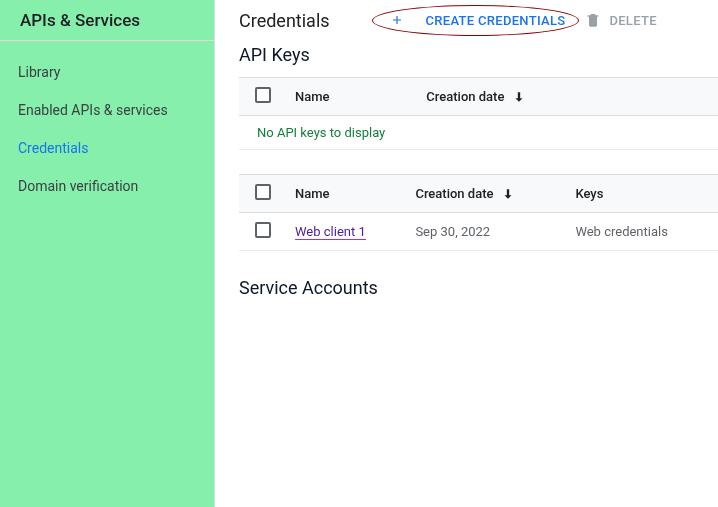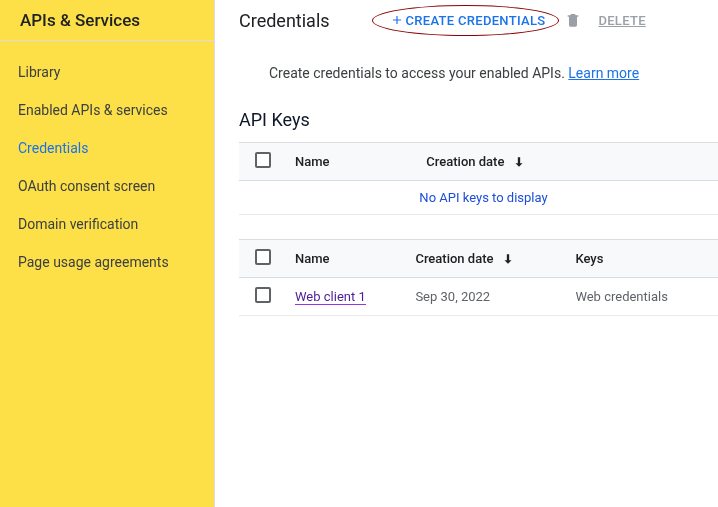--- a/index.html
+++ b/index.html
@@ -9,21 +9,21 @@
       color: #3c4043;
       background: #fff;
       width: 718px;
       height: 507px;
       overflow: hidden;
     }
     .layout { display: flex; height: 100%; }
     .sidebar {
       width: 215px;
       border-right: 1px solid #dadce0;
-      background: #fde047;
+      background: #86efac;
     }
     .sidebar-header {
       padding: 10px 8px 10px 20px;
       border-bottom: 1px solid #dadce0;
       font-size: 17px;
       font-weight: 500;
       color: #202124;
     }
     .sidebar-nav {
       padding-top: 12px;
@@ -50,48 +50,47 @@
     }
     .page-title {
       font-size: 18px;
       font-weight: 400;
       color: #202124;
       margin-right: 40px;
     }
     .create-btn {
       display: inline-flex;
       align-items: center;
-      gap: 2px;
+      gap: 22px;
       color: #1a73e8;
       font-weight: 500;
       font-size: 13px;
       letter-spacing: 0.3px;
       cursor: pointer;
       position: relative;
     }
     .ellipse-highlight {
       position: absolute;
       top: -8px;
       left: -18px;
       right: -14px;
       bottom: -8px;
       border: 1.5px solid #8b0000;
       border-radius: 50%;
       pointer-events: none;
     }
     .delete-btn {
       display: inline-flex;
       align-items: center;
-      gap: 17px;
+      gap: 8px;
       color: #9aa0a6;
       font-weight: 500;
       font-size: 13px;
       letter-spacing: 0.3px;
       cursor: pointer;
-      text-decoration: underline;
     }
     .intro {
       padding: 25px 0 24px 30px;
       font-size: 14px;
       color: #3c4043;
     }
     .intro a { color: #1a73e8; text-decoration: underline; }
     .section { padding: 2px 0 22px 0; }
     .section-title {
       font-size: 18px;
@@ -122,35 +121,33 @@
     .tbl a.link { color: #4c1d95; text-decoration: none; border-bottom: 1px solid #9334e6; }
     .sort-icon { vertical-align: middle; margin-left: 4px; }
     .chk {
       width: 16px; height: 16px;
       border: 2px solid #5f6368;
       border-radius: 2px;
       display: inline-block;
       background: #fff;
     }
     .plus-svg, .trash-svg, .arrow-svg { display: inline-block; vertical-align: middle; }
-    .empty-row td { color: #1d4ed8; padding-left: 18px; text-align: center; }
+    .empty-row td { color: #15803d; padding-left: 18px; }
   </style>
 </head>
 <body>
 
 <div class="layout">
   <aside class="sidebar">
     <div class="sidebar-header">APIs &amp; Services</div>
     <nav class="sidebar-nav">
       <div class="sidebar-item">Library</div>
       <div class="sidebar-item">Enabled APIs &amp; services</div>
       <div class="sidebar-item active">Credentials</div>
-      <div class="sidebar-item">OAuth consent screen</div>
       <div class="sidebar-item">Domain verification</div>
-      <div class="sidebar-item">Page usage agreements</div>
     </nav>
   </aside>
 
   <main class="main">
     <div class="topbar">
       <div class="page-title">Credentials</div>
       <div class="create-btn">
         <span class="ellipse-highlight"></span>
         <svg class="plus-svg" width="14" height="14" viewBox="0 0 24 24">
             <path fill="#1a73e8" d="M19 13h-6v6h-2v-6H5v-2h6V5h2v6h6v2z"></path>
@@ -158,23 +155,20 @@
         <span>CREATE CREDENTIALS</span>
       </div>
       <div class="delete-btn">
         <svg class="trash-svg" width="16" height="16" viewBox="0 0 24 24">
             <path fill="#9aa0a6" d="M6 7h12v13a2 2 0 0 1-2 2H8a2 2 0 0 1-2-2V7zm3-4h6l1 2h4v2H4V5h4l1-2z"></path>
           </svg>
         <span>DELETE</span>
       </div>
     </div>
 
-    <div class="intro">
-      <span>Create credentials to access your enabled APIs. </span><a href="#">Learn more</a>
-    </div>
 
     <section class="section">
       <div class="section-title">API Keys</div>
       <table class="tbl">
         <thead>
           <tr>
             <th class="chk-col"><span class="chk"></span></th>
             <th><span>Name</span></th>
             <th>
               <span>Creation date</span>
@@ -212,15 +206,16 @@
             <td class="chk-col"><span class="chk"></span></td>
             <td><a href="#" class="link">Web client 1</a></td>
             <td>Sep 30, 2022</td>
             <td>Web credentials</td>
           </tr>
         </tbody>
       </table>
     </section>
 
     <section class="section">
+      <div class="section-title">Service Accounts</div>
     </section>
   </main>
 </div>
 
 </body></html>

